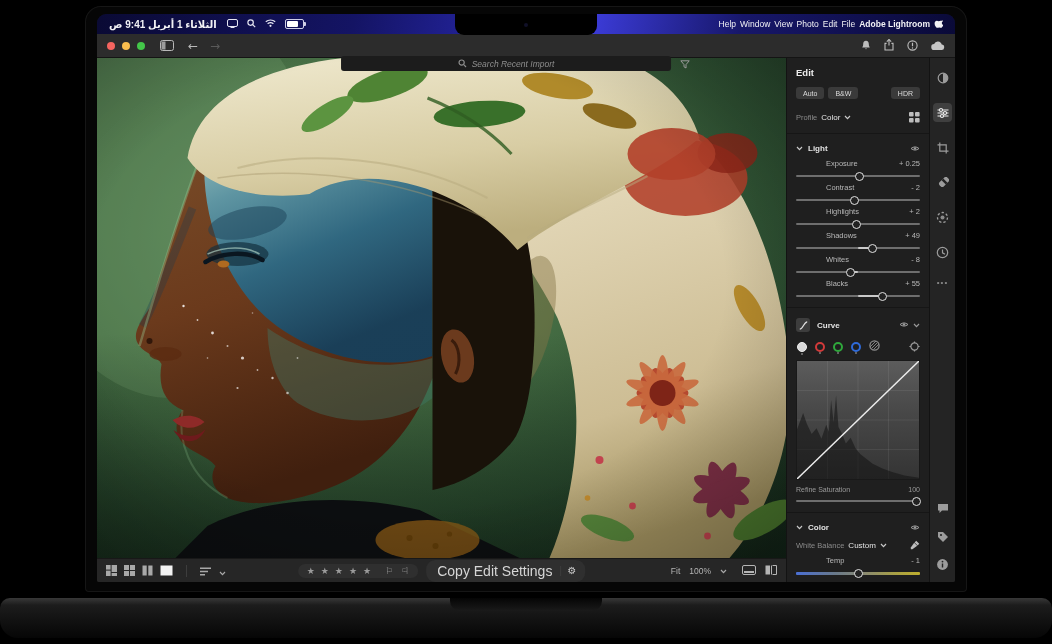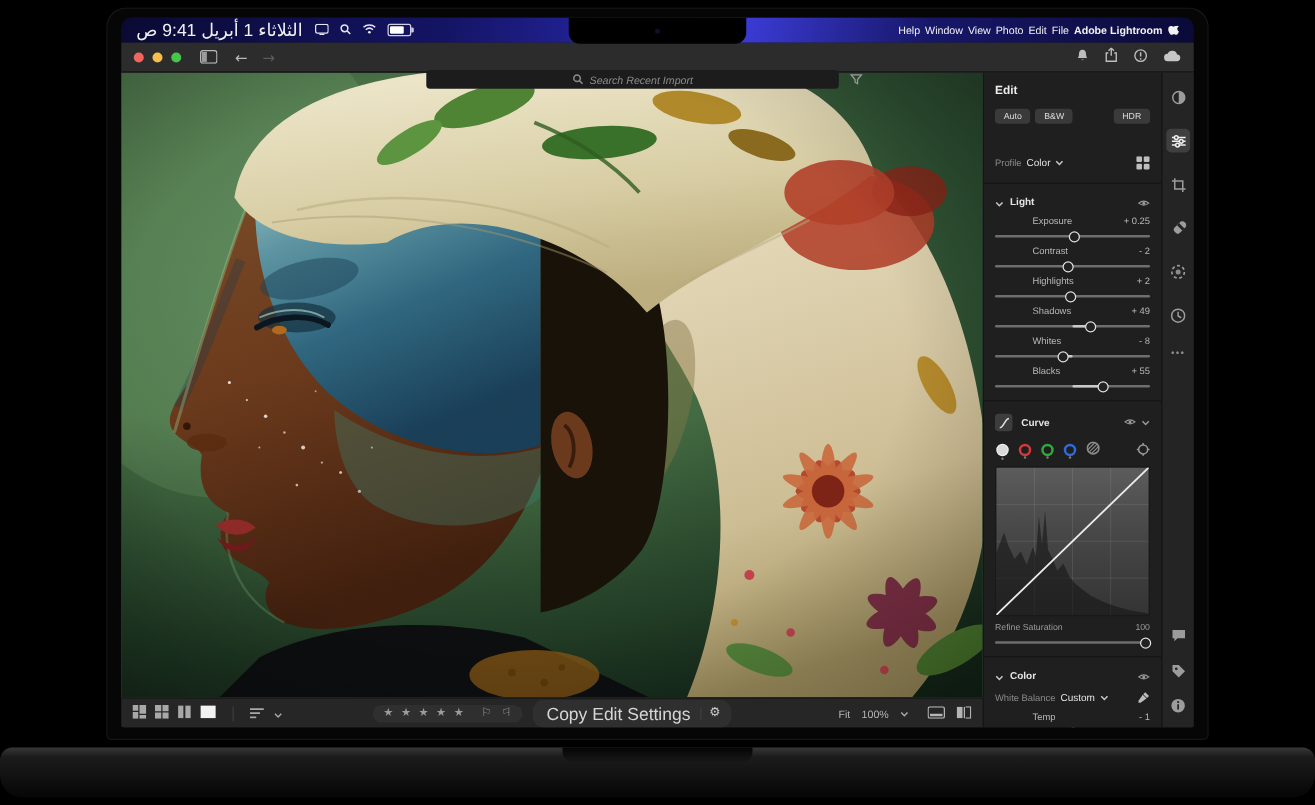--- a/index.html
+++ b/index.html
@@ -17,21 +17,21 @@
   .base{position:absolute;left:0;top:598px;width:1052px;height:40px;
         background:linear-gradient(#383838 0%,#1c1c1c 18%,#121212 55%,#060606 100%);
         border-radius:10px 10px 18px 18px;}
   .base .groove{position:absolute;left:50%;top:0;transform:translateX(-50%);width:152px;height:13px;
         background:linear-gradient(#050505,#1a1a1a);border-radius:0 0 10px 10px;}
 
   
   .menubar{height:20px;flex:0 0 20px;display:flex;align-items:center;padding:0 12px;gap:8px;
      background:linear-gradient(100deg,#0a0a34 0%,#141464 30%,#2a2ab4 52%,#3b3bd6 58%,#17176a 75%,#0a0a38 100%);
      color:#f2f2f5;font-size:8.5px;position:relative;z-index:10;}
-  .menubar .time{direction:rtl;font-size:14px;font-weight:normal;letter-spacing:.1px;}
+  .menubar .time{direction:rtl;font-size:10px;font-weight:bold;letter-spacing:.1px;}
   .mb-ic{display:flex;align-items:center;gap:9px;margin-left:2px;}
   .menubar .spacer{flex:1;}
   .mb-menus{display:flex;align-items:center;gap:4px;}
   .mb-menus span{white-space:nowrap;}
   .mb-app{font-weight:bold;}
   .batt{width:17px;height:8px;border:1px solid #cfcfe6;border-radius:2px;position:relative;}
   .batt i{position:absolute;left:1px;top:1px;bottom:1px;width:11px;background:#fff;border-radius:1px;display:block;}
   .batt:after{content:"";position:absolute;right:-3px;top:2px;width:2px;height:4px;background:#cfcfe6;border-radius:0 1px 1px 0;}
 
   
@@ -65,26 +65,26 @@
   .gear{font-family:"DejaVu Sans",sans-serif;font-size:10px;color:#c9c9c9;}
   .fright{margin-left:auto;display:flex;align-items:center;gap:9px;color:#b5b5b5;font-size:8.5px;}
 
   
   .panel{flex:0 0 124px;background:#1f1f1f;border-left:1px solid #131313;padding:9px 9px 0 9px;
          color:#b3b3b3;font-size:7.5px;overflow:hidden;}
   .ptitle{color:#ececec;font-size:9.5px;font-weight:bold;}
   .btnrow{display:flex;align-items:center;gap:4px;margin-top:9px;}
   .pbtn{background:#3a3a3a;border-radius:3px;padding:2.5px 7px;color:#dcdcdc;font-size:7px;}
   .pbtn.hdr{margin-left:auto;}
-  .profrow{display:flex;align-items:center;gap:4px;margin-top:26px;}
+  .profrow{display:flex;align-items:center;gap:4px;margin-top:13px;}
   .dimlbl{color:#8a8a8a;}
   .whtval{color:#e3e3e3;font-size:8px;}
   .rowend{margin-left:auto;display:flex;align-items:center;gap:4px;}
   .pdivider{height:1px;background:#161616;margin:10px -9px;}
-  .sechead{display:flex;align-items:flex-end;gap:5px;color:#e3e3e3;font-weight:bold;font-size:8px;margin-bottom:4px;}
+  .sechead{display:flex;align-items:center;gap:5px;color:#e3e3e3;font-weight:bold;font-size:8px;margin-bottom:4px;}
   .slider{margin-top:6px;}
   .slrow{display:flex;justify-content:space-between;color:#b8b8b8;font-size:7.5px;padding-left:30px;}
   .track{position:relative;height:2px;background:#6e6e6e;border-radius:1px;margin:7px 0 6px 0;}
   .track .fill{position:absolute;top:0;height:2px;background:#c9c9c9;border-radius:1px;}
   .track .knob{position:absolute;top:-3.5px;width:9px;height:9px;border-radius:50%;
                background:#222;border:1.5px solid #e2e2e2;box-sizing:border-box;}
   .track.temp{background:linear-gradient(90deg,#4a6fd4 0%,#6a7a8a 32%,#8a8a72 55%,#a8a045 80%,#beae2e 100%);height:3px;}
   .curvehead{display:flex;align-items:center;gap:7px;margin-top:2px;}
   .curvebtn{width:14px;height:14px;background:#3d3d3d;border-radius:3px;display:flex;align-items:center;justify-content:center;}
   .channels{display:flex;align-items:center;gap:8px;margin:8px 0 7px 1px;}

